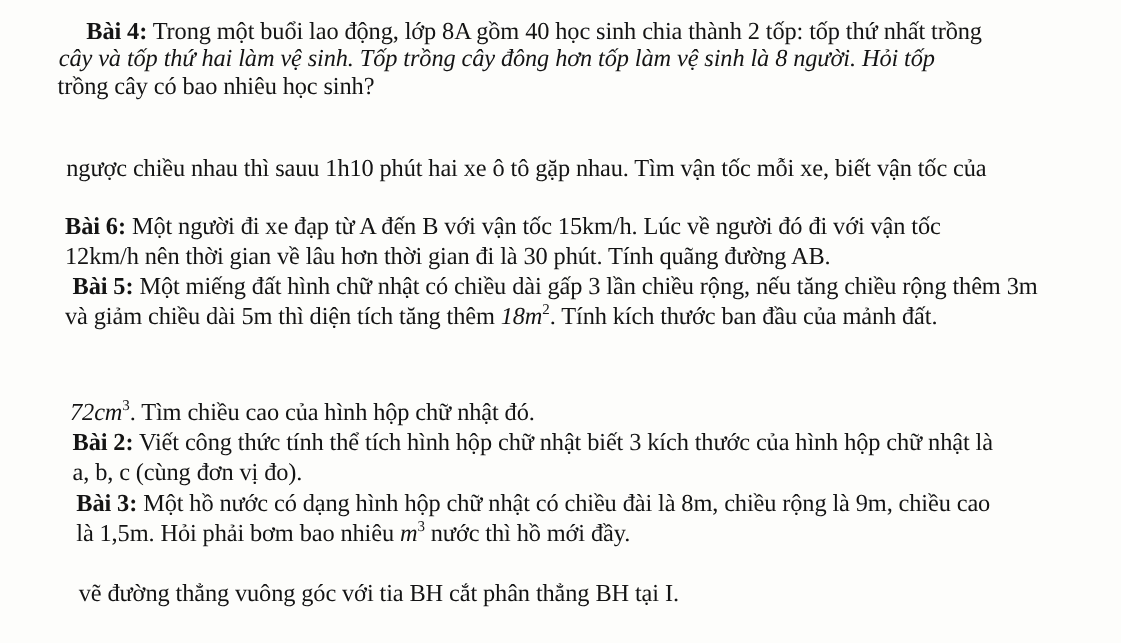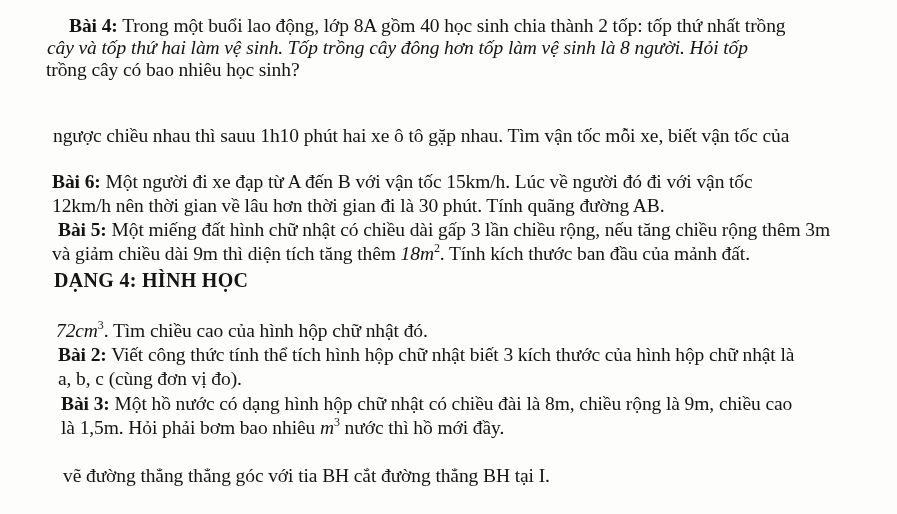--- a/index.html
+++ b/index.html
@@ -54,24 +54,23 @@
   </div>
   <div class="line" style="left:23px; top:184px;">
     <span>12km/h nên thời gian về lâu hơn thời gian đi là 30 phút. Tính quãng đường AB.</span>
   </div>
 
   <div class="line" style="left:29px; top:208px;">
     <span class="lbl">Bài 5</span><span class="lbl">:</span>
     <span>Một miếng đất hình chữ nhật có chiều dài gấp 3 lần chiều rộng, nếu tăng chiều rộng thêm 3m</span>
   </div>
   <div class="line" style="left:23px; top:232px;">
-    <span>và giảm chiều dài 9m thì diện tích tăng thêm </span><span class="math">18m</span><sup>2</sup><span>. Tính kích thước ban đầu của mảnh đất.</span>
+    <span>và giảm chiều dài 5m thì diện tích tăng thêm </span><span class="math">18m</span><sup>2</sup><span>. Tính kích thước ban đầu của mảnh đất.</span>
   </div>
 
-  <div class="line heading" style="left:25px; top:258px;">DẠNG 4: HÌNH HỌC</div>
 
   <div class="line" style="left:27px; top:309px;">
     <span class="math">72cm</span><sup>3</sup><span>. Tìm chiều cao của hình hộp chữ nhật đó.</span>
   </div>
 
   <div class="line" style="left:29px; top:333px;">
     <span class="lbl">Bài 2</span><span class="lbl">:</span>
     <span>Viết công thức tính thể tích hình hộp chữ nhật biết 3 kích thước của hình hộp chữ nhật là</span>
   </div>
   <div class="line" style="left:29px; top:357px;">
@@ -80,16 +79,16 @@
 
   <div class="line" style="left:32px; top:382px;">
     <span class="lbl">Bài 3</span><span class="lbl">:</span>
     <span>Một hồ nước có dạng hình hộp chữ nhật có chiều đài là 8m, chiều rộng là 9m, chiều cao</span>
   </div>
   <div class="line" style="left:32px; top:406px;">
     <span>là 1,5m. Hỏi phải bơm bao nhiêu </span><span class="math">m</span><sup>3</sup><span> nước thì hồ mới đầy.</span>
   </div>
 
   <div class="line" style="left:34px; top:454px;">
-    <span>vẽ đường thẳng thẳng góc với tia BH cắt đường thẳng BH tại I.</span>
+    <span>vẽ đường thẳng vuông góc với tia BH cắt phân thẳng BH tại I.</span>
   </div>
 
 </div>
 
 </body></html>

